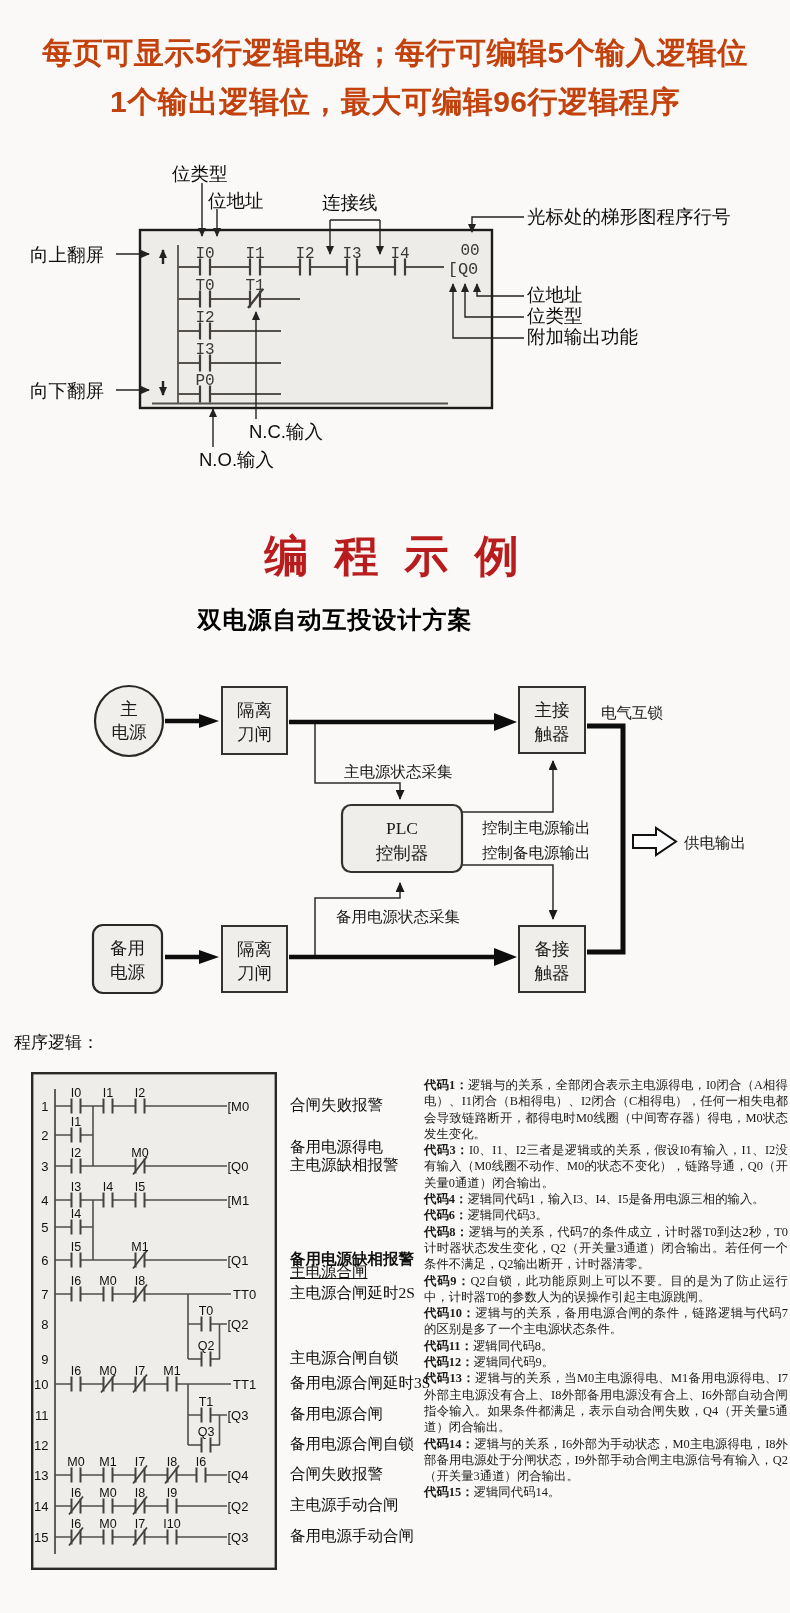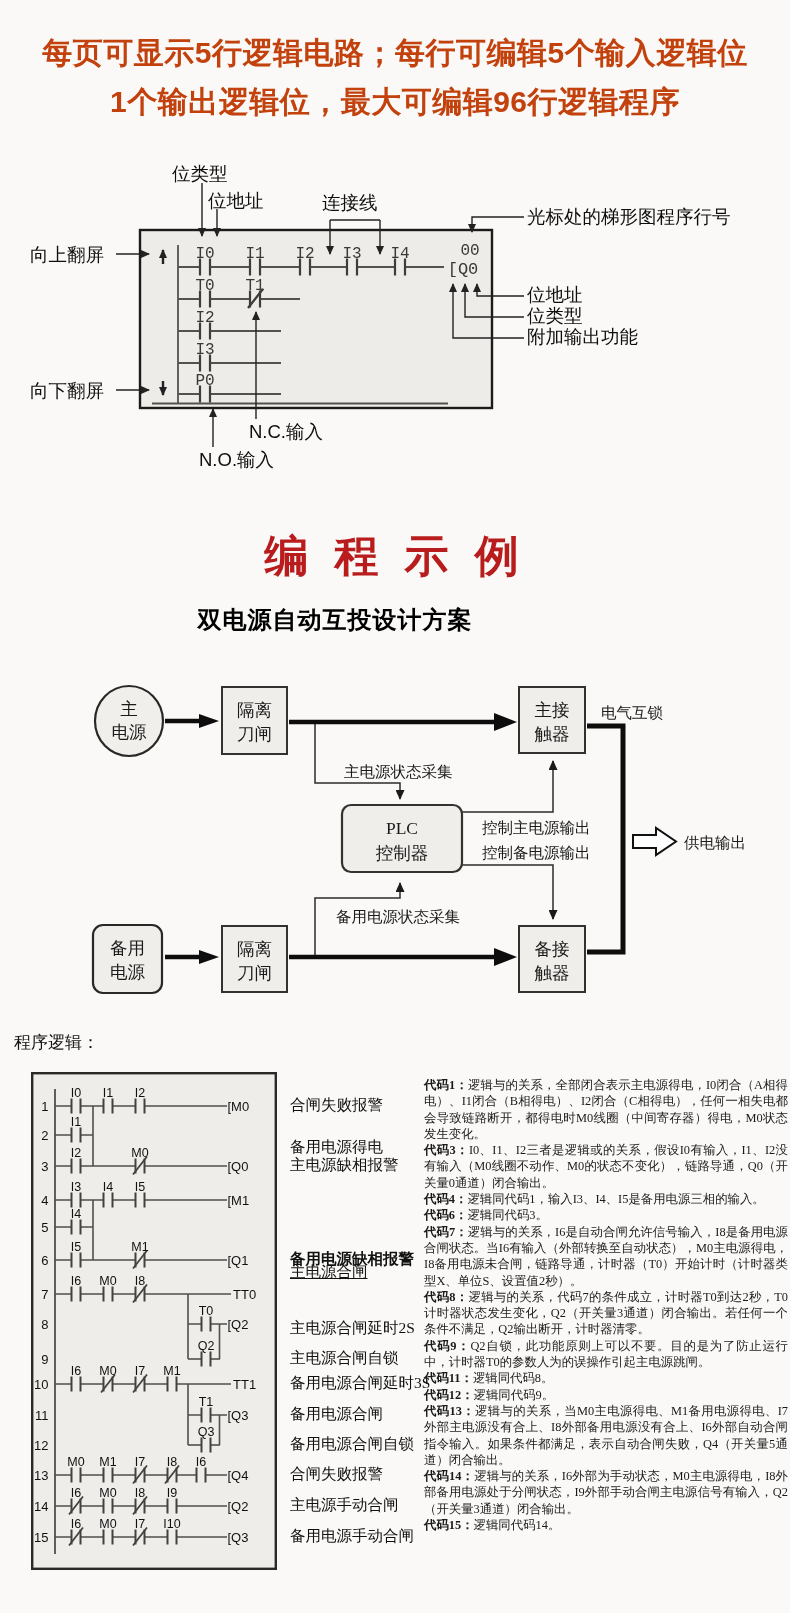--- a/index.html
+++ b/index.html
@@ -445,39 +445,39 @@
       <line x1="188.5" y1="252" x2="188.5" y2="287" stroke="#514e4b" stroke-width="1.6"></line>
       <line x1="157" y1="312" x2="157" y2="373" stroke="#514e4b" stroke-width="1.6"></line>
       <line x1="188.5" y1="343" x2="188.5" y2="373" stroke="#514e4b" stroke-width="1.6"></line>
     </svg>
 
   <div id="captions">
       <div class="caption" style="left: 290px; top: 1095px;">合闸失败报警</div>
       <div class="caption" style="left: 290px; top: 1155px;">主电源缺相报警</div>
       <div class="caption" style="left: 290px; top: 1137px;">备用电源得电</div>
       <div class="caption" style="left: 290px; top: 1249px; font-weight: bold;">备用电源缺相报警</div>
-      <div class="caption" style="left: 290px; top: 1318px;">主电源合闸延时2S</div>
+      <div class="caption" style="left: 290px; top: 1283px;">主电源合闸延时2S</div>
       <div class="caption" style="left: 290px; top: 1262px; text-decoration: underline;">主电源合闸</div>
       <div class="caption" style="left: 290px; top: 1348px;">主电源合闸自锁</div>
       <div class="caption" style="left: 290px; top: 1373px;">备用电源合闸延时3S</div>
       <div class="caption" style="left: 290px; top: 1404px;">备用电源合闸</div>
       <div class="caption" style="left: 290px; top: 1434px;">备用电源合闸自锁</div>
       <div class="caption" style="left: 290px; top: 1464px;">合闸失败报警</div>
       <div class="caption" style="left: 290px; top: 1495px;">主电源手动合闸</div>
       <div class="caption" style="left: 290px; top: 1526px;">备用电源手动合闸</div>
     </div>
 
   <div id="notes">
       <p class="note"><b>代码1：</b>逻辑与的关系，全部闭合表示主电源得电，I0闭合（A相得电）、I1闭合（B相得电）、I2闭合（C相得电），任何一相失电都会导致链路断开，都得电时M0线圈（中间寄存器）得电，M0状态发生变化。</p>
       <p class="note"><b>代码3：</b>I0、I1、I2三者是逻辑或的关系，假设I0有输入，I1、I2没有输入（M0线圈不动作、M0的状态不变化），链路导通，Q0（开关量0通道）闭合输出。</p>
       <p class="note"><b>代码4：</b>逻辑同代码1，输入I3、I4、I5是备用电源三相的输入。</p>
       <p class="note"><b>代码6：</b>逻辑同代码3。</p>
-      <p class="note"><b>代码7：</b>逻辑与的关系，I6是自动合闸允许信号输入，I8是备用电源合闸状态。当I6有输入（外部转换至自动状态），M0主电源得电，I8备用电源未合闸，链路导通，计时器（T0）开始计时（计时器类型X、单位S、设置值2秒）。</p>
       <p class="note"><b>代码8：</b>逻辑与的关系，代码7的条件成立，计时器T0到达2秒，T0计时器状态发生变化，Q2（开关量3通道）闭合输出。若任何一个条件不满足，Q2输出断开，计时器清零。</p>
       <p class="note"><b>代码9：</b>Q2自锁，此功能原则上可以不要。目的是为了防止运行中，计时器T0的参数人为的误操作引起主电源跳闸。</p>
+      <p class="note"><b>代码10：</b>逻辑与的关系，备用电源合闸的条件，链路逻辑与代码7的区别是多了一个主电源状态条件。</p>
       <p class="note"><b>代码11：</b>逻辑同代码8。</p>
       <p class="note"><b>代码12：</b>逻辑同代码9。</p>
       <p class="note"><b>代码13：</b>逻辑与的关系，当M0主电源得电、M1备用电源得电、I7外部主电源没有合上、I8外部备用电源没有合上、I6外部自动合闸指令输入。如果条件都满足，表示自动合闸失败，Q4（开关量5通道）闭合输出。</p>
       <p class="note"><b>代码14：</b>逻辑与的关系，I6外部为手动状态，M0主电源得电，I8外部备用电源处于分闸状态，I9外部手动合闸主电源信号有输入，Q2（开关量3通道）闭合输出。</p>
       <p class="note"><b>代码15：</b>逻辑同代码14。</p>
     </div>
 
 </div>
 
 </body></html>

